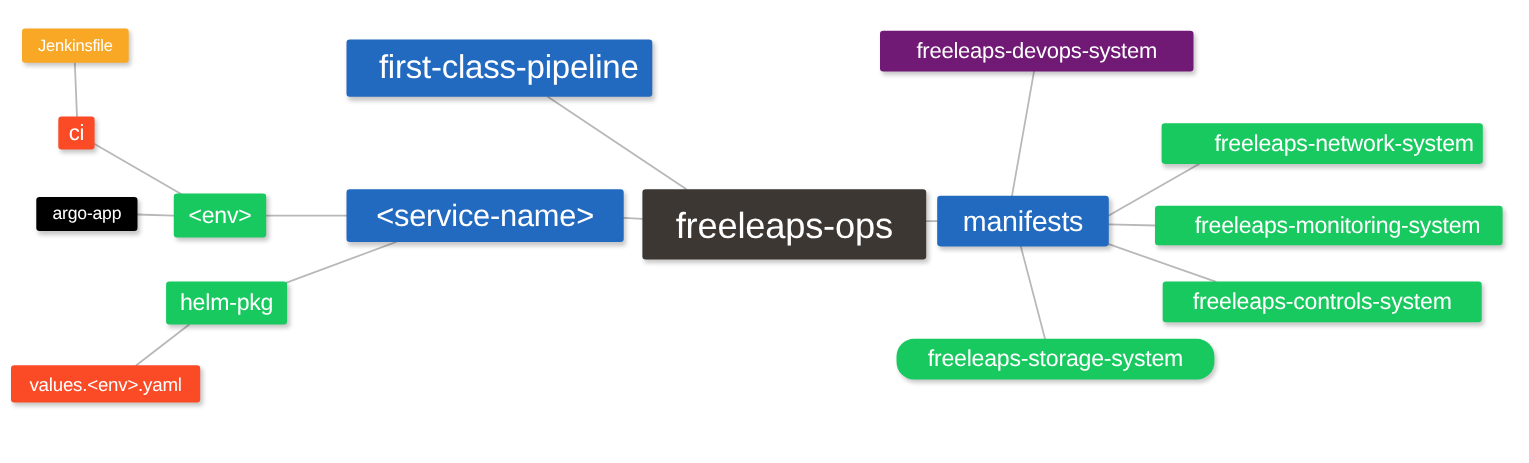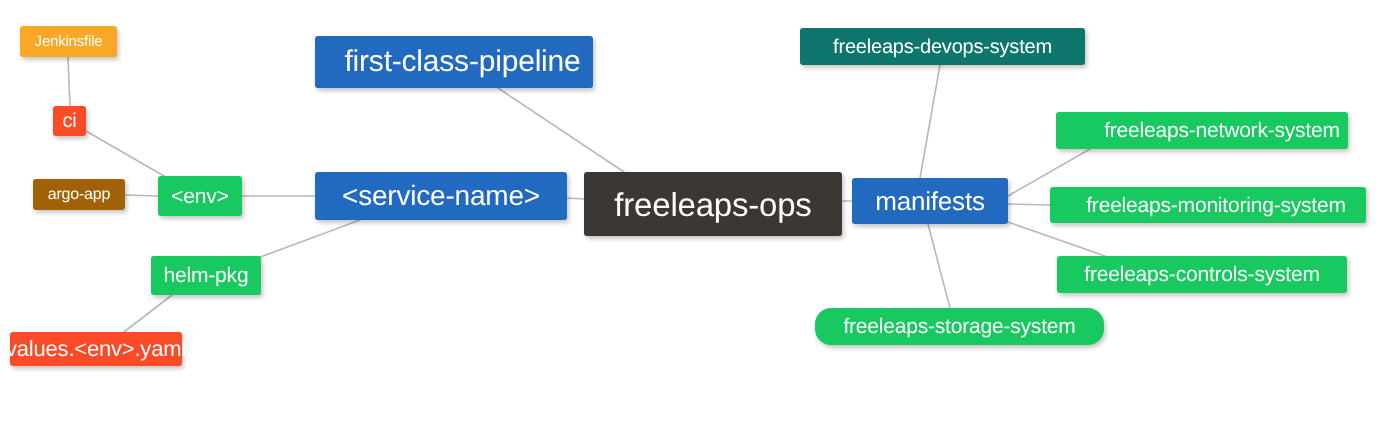--- a/index.html
+++ b/index.html
@@ -68,45 +68,45 @@
       <line x1="1008" y1="222" x2="1105" y2="256" stroke="#b8b8b8" stroke-width="1.6" stroke-linecap="round"></line>
       <line x1="928" y1="224" x2="950" y2="308" stroke="#b8b8b8" stroke-width="1.6" stroke-linecap="round"></line>
     </svg>
   <div id="node-layer">
       <div class="node" style="left: 20px; top: 26px; width: 97px; height: 31px; background: rgb(249, 168, 37); font-size: 15px; align-items: center;">
         <span class="node-label">Jenkinsfile</span>
       </div>
       <div class="node" style="left: 53px; top: 106px; width: 33px; height: 30px; background: rgb(251, 75, 38); font-size: 20px;">
         <span class="node-label">ci</span>
       </div>
-      <div class="node" style="left: 33px; top: 179px; width: 92px; height: 31px; background: #a16207; font-size: 16px;">
+      <div class="node" style="left: 33px; top: 179px; width: 92px; height: 31px; background: #000000; font-size: 16px;">
         <span class="node-label">argo-app</span>
       </div>
       <div class="node" style="left: 158px; top: 176px; width: 84px; height: 40px; background: rgb(23, 201, 94); font-size: 21px;">
         <span class="node-label">&lt;env&gt;</span>
       </div>
       <div class="node" style="left: 151px; top: 256px; width: 110px; height: 39px; background: rgb(23, 201, 94); font-size: 21px;">
         <span class="node-label">helm-pkg</span>
       </div>
-      <div class="node" style="left: 10px; top: 332px; width: 172px; height: 34px; background: rgb(251, 75, 38); font-size: 22px;">
+      <div class="node" style="left: 10px; top: 332px; width: 172px; height: 34px; background: rgb(251, 75, 38); font-size: 17px;">
         <span class="node-label">values.&lt;env&gt;.yaml</span>
       </div>
       <div class="node" style="left: 315px; top: 36px; width: 278px; height: 52px; background: rgb(34, 105, 192); font-size: 30px; padding-left: 17px;">
         <span class="node-label">first-class-pipeline</span>
       </div>
       <div class="node" style="left: 315px; top: 172px; width: 252px; height: 48px; background: rgb(34, 105, 192); font-size: 28px;">
         <span class="node-label">&lt;service-name&gt;</span>
       </div>
       <div class="node" style="left: 584px; top: 172px; width: 258px; height: 64px; background: rgb(61, 55, 51); font-size: 33px;">
         <span class="node-label">freeleaps-ops</span>
       </div>
       <div class="node" style="left: 852px; top: 178px; width: 156px; height: 46px; background: rgb(34, 105, 192); font-size: 26px; text-align: center;">
         <span class="node-label">manifests</span>
       </div>
-      <div class="node" style="left: 800px; top: 28px; width: 285px; height: 37px; background: #0f766e; font-size: 20px;">
+      <div class="node" style="left: 800px; top: 28px; width: 285px; height: 37px; background: #701a75; font-size: 20px;">
         <span class="node-label">freeleaps-devops-system</span>
       </div>
       <div class="node" style="left: 1056px; top: 112px; width: 292px; height: 37px; background: rgb(23, 201, 94); font-size: 21px; padding-left: 40px;">
         <span class="node-label">freeleaps-network-system</span>
       </div>
       <div class="node" style="left: 1050px; top: 187px; width: 316px; height: 36px; background: rgb(23, 201, 94); font-size: 21px; padding-left: 16px;">
         <span class="node-label">freeleaps-monitoring-system</span>
       </div>
       <div class="node" style="left: 1057px; top: 256px; width: 290px; height: 37px; background: rgb(23, 201, 94); font-size: 21px; justify-content: center;">
         <span class="node-label">freeleaps-controls-system</span>

